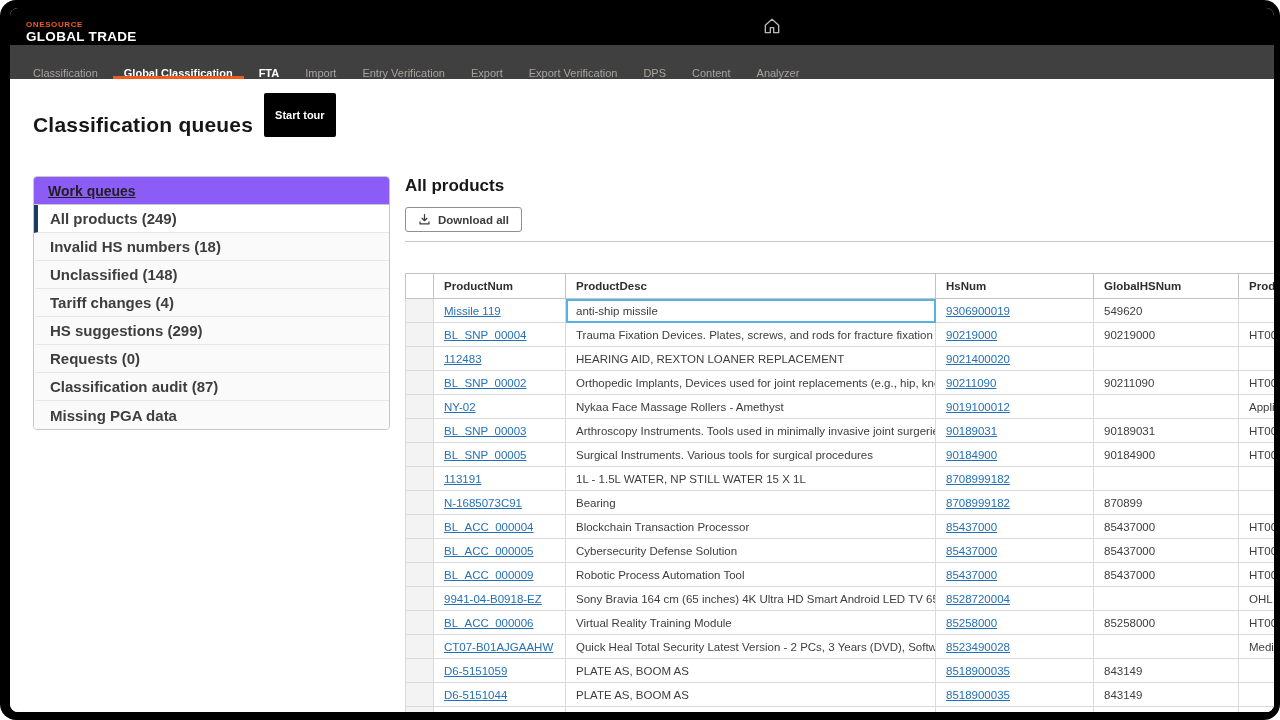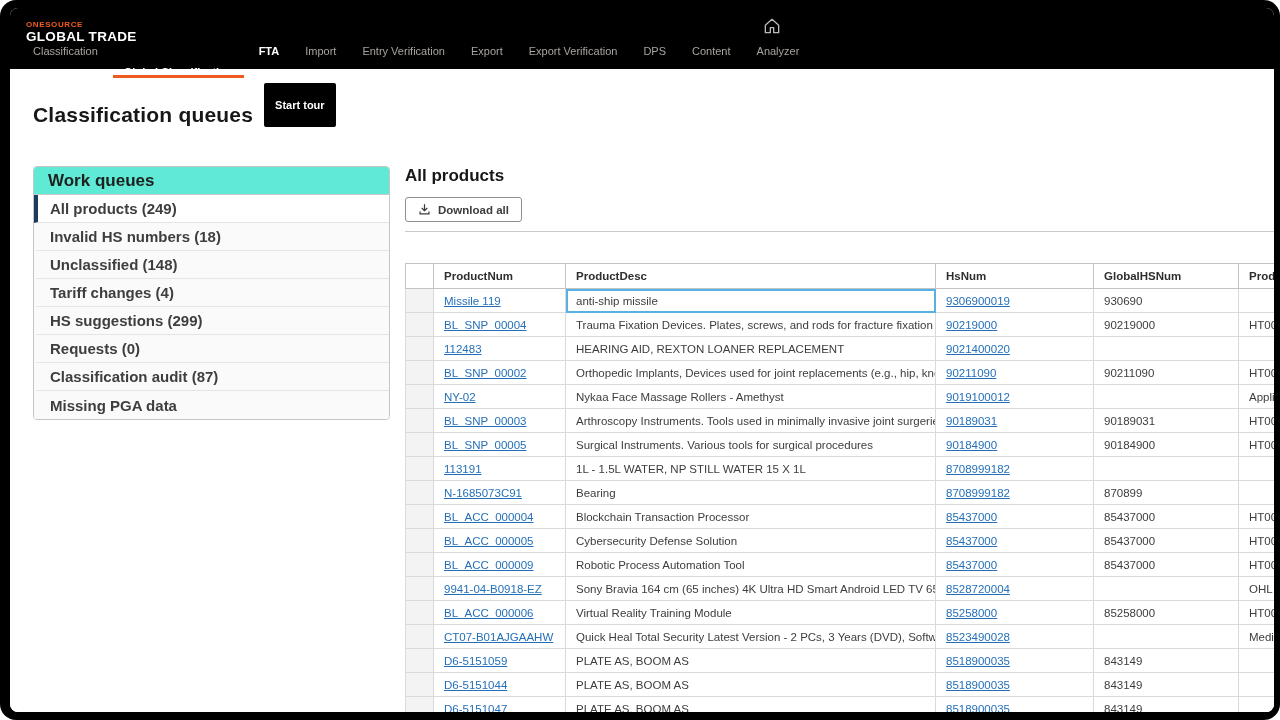--- a/index.html
+++ b/index.html
@@ -14,37 +14,37 @@
     background:#fff; border-radius:8px; overflow:hidden;
     display:flex; flex-direction:column;
   }
   
   .topbar { height:37px; background:#000; position:relative; flex:0 0 auto; }
   .brand { position:absolute; left:16px; top:12px; line-height:1.15; }
   .brand .l1 { color:var(--accent); font-size:8px; font-weight:bold; letter-spacing:.6px; }
   .brand .l2 { color:#fff; font-size:13.5px; font-weight:bold; letter-spacing:.3px; }
   .home-btn { position:absolute; left:752px; top:8px; width:20px; height:20px; cursor:pointer; }
   
-  .navbar { height:24px; background:#000000; display:flex; align-items:flex-start; padding-left:10px; flex:0 0 auto; }
+  .navbar { height:34px; background:#404040; display:flex; align-items:flex-end; padding-left:10px; flex:0 0 auto; }
   .nav-item {
     color:#a8a49f; font-size:11px; padding:0 13px; display:flex; align-items:center;
     position:relative; cursor:pointer; white-space:nowrap;
   }
   .nav-item.bold { color:#fff; font-weight:bold; }
   .nav-item.active { color:#fff; font-weight:bold;margin-top:21px; }
   .nav-item.active::after { content:""; position:absolute; left:2px; right:2px; bottom:0; height:3px; background:var(--accent); }
   
   .content { flex:1; background:#fff; padding:14px 0 0 23px; overflow:hidden; }
   .page-title-row { display:flex; align-items:flex-end; gap:11px; }
   .page-title { font-size:21px; font-weight:bold; color:#171717; margin:0; letter-spacing:.2px; }
   .tour-btn { background:#000; color:#fff; font-size:11px; font-weight:bold; padding:16px 11px; border:none; border-radius:2px; cursor:pointer; }
   .body-row { display:flex; margin-top:39px; align-items:flex-start; }
   
   .sidebar { width:357px; flex:0 0 auto; border:1px solid #c6c6c6; border-radius:4px; background:#fafafa; overflow:hidden; }
-  .sidebar-header { font-size:17px; font-weight:bold; color:#1f1f1f; padding:0 14px; height:28px; display:flex; align-items:center; border-bottom:1px solid #c9c9c9; background:#5eead4; }
+  .sidebar-header { font-size:14px; font-weight:bold; color:#1f1f1f; padding:0 14px; height:28px; display:flex; align-items:center; border-bottom:1px solid #c9c9c9; background:#8b5cf6;text-decoration:underline; }
   .sidebar-item {
     font-size:15px; color:#3e3e3e; height:28px; display:flex; align-items:center;
     padding:0 14px 0 12px; border-left:4px solid transparent; border-bottom:1px solid #e5e5e5;
     background:#fafafa; cursor:pointer;font-weight:bold;
   }
   .sidebar-item:last-child { border-bottom:none; }
   .sidebar-item.selected { background:#fff; border-left-color:var(--navy); }
   
   .main { flex:1; min-width:0; padding-left:15px; }
   .main-title { font-size:17px; font-weight:bold; color:#171717; margin:0; line-height:20px; }
@@ -157,21 +157,21 @@
                     <th>GlobalHSNum</th>
                     <th>Produ</th>
                   </tr>
                 </thead>
               <tbody id="table-body">
                   <tr>
                     <td class="selector"></td>
                     <td><a class="cell-link">Missile 119</a></td>
                     <td class="desc-selected">anti-ship missile</td>
                     <td><a class="cell-link">9306900019</a></td>
-                    <td>930690</td>
+                    <td>549620</td>
                     <td></td>
                   </tr>
                   <tr>
                     <td class="selector"></td>
                     <td><a class="cell-link">BL_SNP_00004</a></td>
                     <td>Trauma Fixation Devices. Plates, screws, and rods for fracture fixation</td>
                     <td><a class="cell-link">90219000</a></td>
                     <td>90219000</td>
                     <td>HT004</td>
                   </tr>

